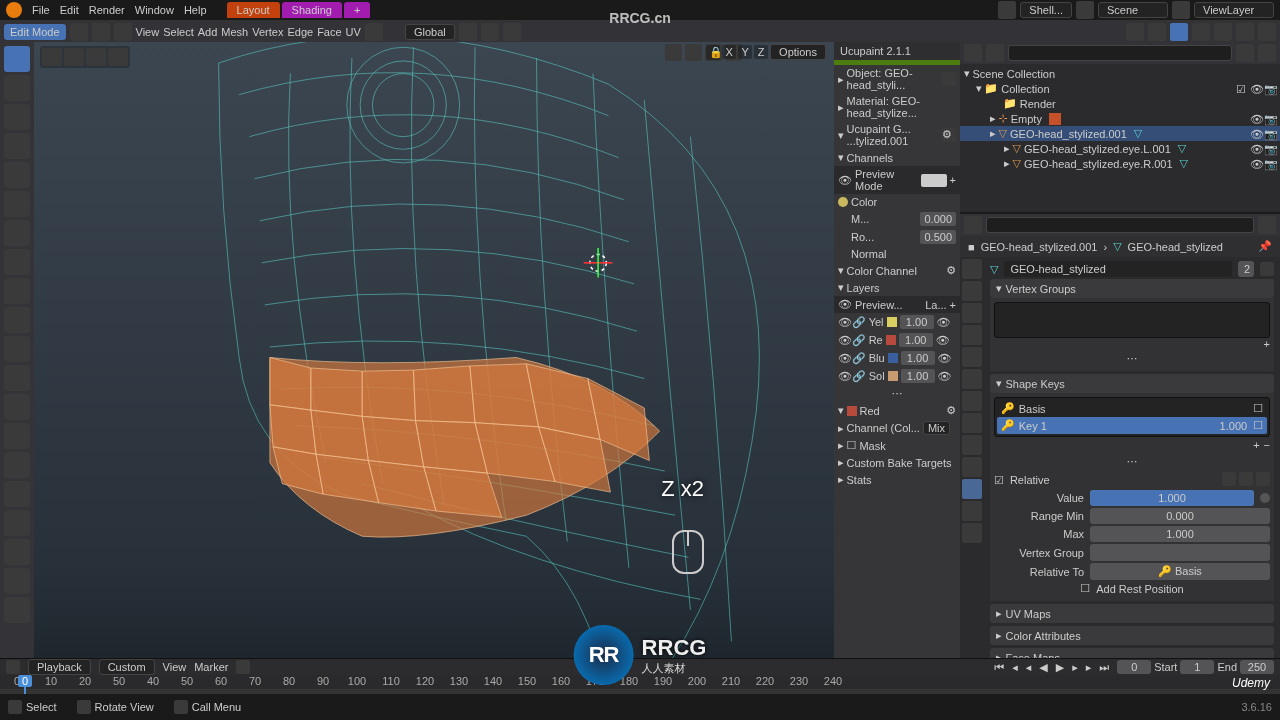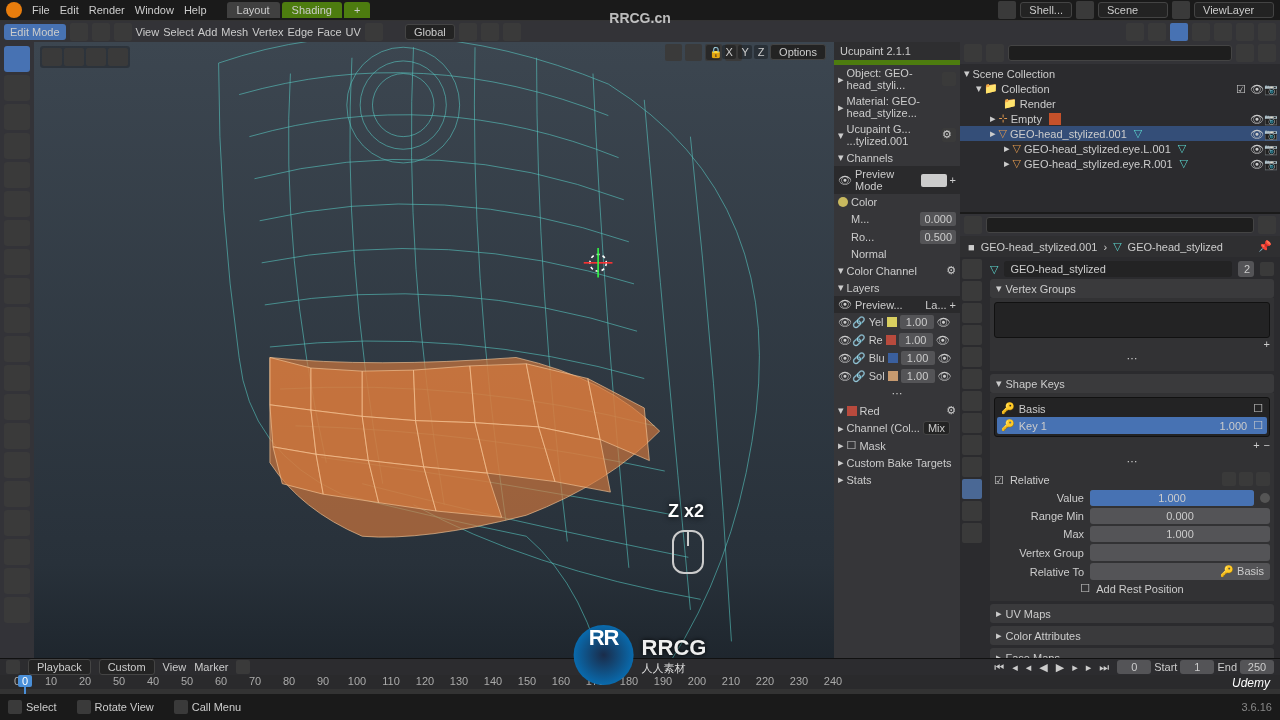--- a/index.html
+++ b/index.html
@@ -1,33 +1,33 @@
 <!DOCTYPE html>
 <html><head>
 <meta charset="utf-8">
 <style>
 * { margin: 0; padding: 0; box-sizing: border-box; font-family: sans-serif; font-size: 11px; color: #ccc; }
 body { background: #232323; width: 1280px; height: 720px; overflow: hidden; position: relative; }
 
 
 .wm-top { position: absolute; top: 10px; left: 50%; transform: translateX(-50%); color: rgba(255,255,255,0.7); font-size: 14px; font-weight: bold; z-index: 10; }
 .bottom-logo { position: absolute; bottom: 35px; left: 50%; transform: translateX(-50%); z-index: 10; display:flex; align-items:center; }
-.bottom-logo .circ { width: 60px; height: 60px; border-radius: 50%; background: radial-gradient(#1a2c4a,#0284d6); display:flex; justify-content:center; }
+.bottom-logo .circ { width: 60px; height: 60px; border-radius: 50%; background: radial-gradient(#1a2c4a,#0284d6); display:flex; align-items:center; justify-content:center; }
 .bottom-logo .initials { color:#fff; font-size:22px; font-weight:bold; letter-spacing:-1px;}
 .bottom-logo .txt { color:#eee; font-size:22px; font-weight:bold; margin-left:8px; text-shadow:0 0 4px #000;}
 .bottom-logo .sub { color:#ddd; font-size:11px; margin-left:8px; display:block;}
 
 
 .menubar { position: absolute; top: 0; left: 0; right: 0; height: 42px; background: #1a1a1a; display:flex; flex-direction:column; }
 .menubar .row1 { display:flex; align-items:center; height: 20px; padding: 0 6px; gap: 10px; }
 .menubar .row1 span { cursor: default; }
 .menubar .row2 { display:flex; align-items:center; height: 22px; padding: 0 4px; gap: 4px; border-top:1px solid #333; background:#333337;}
 .tabs { display:flex; gap:2px; margin-left:10px; }
-.tab { padding: 2px 10px; background:#4d7c0f; border-radius:3px 3px 0 0; }
-.tab.active { background:#404040; }
+.tab { padding: 2px 10px; background:#a21caf; border-radius:3px 3px 0 0; }
+.tab.active { background:#c2410c; }
 .hdr-btn { background:#3a3a3a; padding:2px 6px; border-radius:3px; }
 .hdr-btn.sel { background:#4772b3; }
 .dropdown { background:#232323; border:1px solid #444; padding:1px 8px; border-radius:3px; }
 .right-hdr { margin-left:auto; display:flex; gap:4px; align-items:center;}
 .icon-square { width:18px; height:18px; background:#3a3a3a; border-radius:2px;}
 
 
 .mainarea { position:absolute; top:42px; left:0; right:0; bottom:26px; display:flex; }
 
 
@@ -36,21 +36,21 @@
 .left-toolbar .tool.active { background:#4772b3; }
 
 
 .viewport { flex:1; position:relative; background: linear-gradient(#3c4650 0%, #28313a 80%, #1b2229); overflow:hidden;}
 .vp-overlay-tl { position:absolute; top:4px; left:6px; }
 .vp-overlay-tl .modebar { background: rgba(0,0,0,0.25); padding:2px; display:flex; gap:2px; border-radius:3px;}
 .vp-overlay-tl .modebar span { width:20px; height:18px; background:#3a3a3a; border-radius:2px;}
 .vp-overlay-tl .info { margin-top:6px; color:#bbb; line-height:1.3; }
 .vp-axes { position:absolute; top:2px; right:8px; display:flex; gap:2px; align-items:center;}
 .vp-axes .ax { width:14px; text-align:center; background:rgba(0,0,0,0.3); padding:1px 3px; border-radius:2px;}
-.vp-key { position:absolute; bottom:172px; right:130px; color:#fff; font-size:18px; text-shadow:0 0 6px #000;font-weight:bold;}
+.vp-key { position:absolute; bottom:192px; right:130px; color:#fff; font-size:22px; text-shadow:0 0 6px #000;}
 .vp-mouse { position:absolute; bottom:120px; right:130px; width:32px; height:44px; border:2px solid #ccc; border-radius:12px; }
 .vp-mouse::before { content:''; position:absolute; top:0; left:50%; width:2px; height:14px; background:#ccc; transform:translateX(-50%);}
 .vp-topicons { position:absolute; top:2px; right:92px; display:flex; align-items:center; gap:3px; }
 .vp-topicons .sq { width:17px; height:17px; background:#3a3a3a; border-radius:2px;}
 
 
 .npanel { width:126px; background:#363639; display:flex; flex-direction:column; overflow:hidden;}
 .np-hdr { background:#2e2e30; padding:3px 6px; border-bottom:5px solid #4d7c0f;}
 .np-row { display:flex; align-items:center; padding:2px 4px; gap:3px; }
 .np-label { flex:1; }
@@ -571,21 +571,21 @@
               <div class="field-row">
                   <span class="fl">Max</span>
                   <span class="fv">1.000</span>
                 </div>
               <div class="field-row">
                   <span class="fl">Vertex Group</span>
                   <span class="fv" style="text-align:left">⠀</span>
                 </div>
               <div class="field-row">
                   <span class="fl">Relative To</span>
-                  <span class="fv" style="text-align:right">🔑 <span>Basis</span></span>
+                  <span class="fv" style="text-align:center">🔑 <span>Basis</span></span>
                 </div>
               <div class="field-row" style="justify-content:center">
                   <span>☐</span>
                   <span>Add Rest Position</span>
                 </div>
             </div>
           </div>
 
           <div class="panel">
               <div class="panel-hdr">

